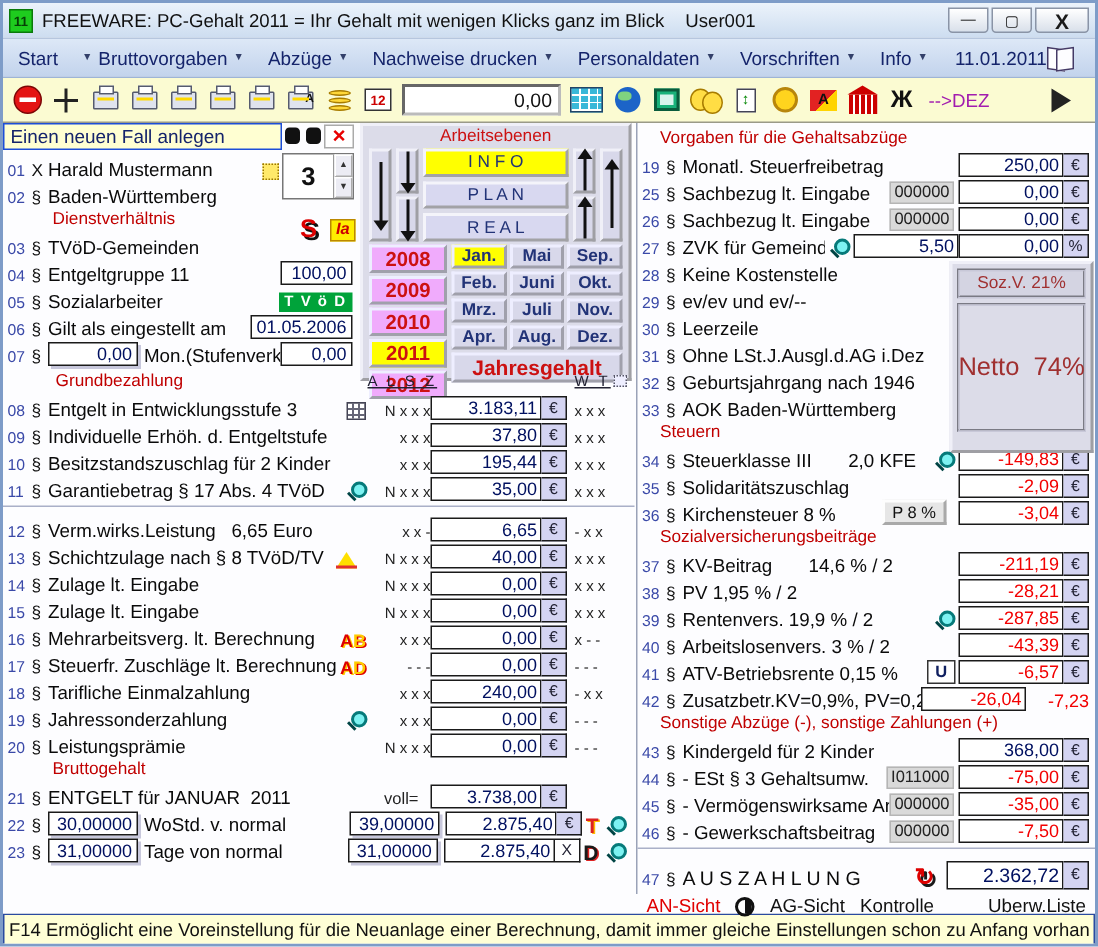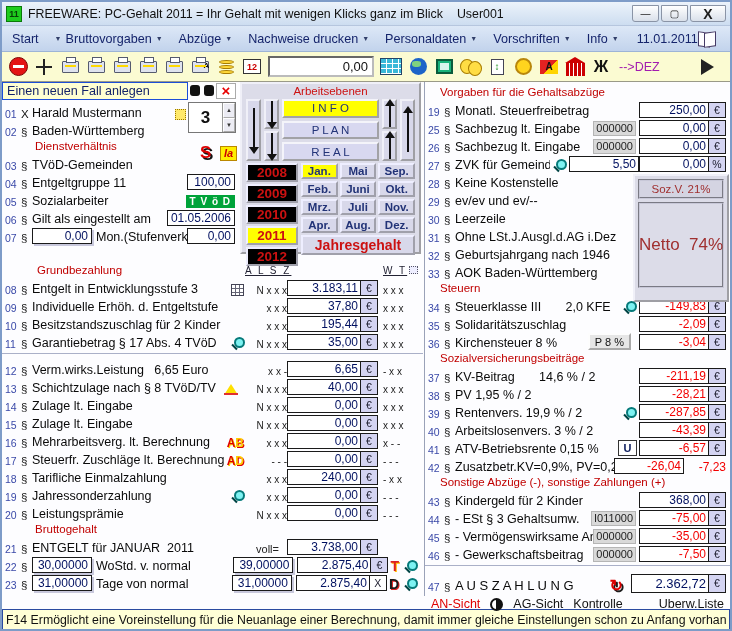--- a/index.html
+++ b/index.html
@@ -175,31 +175,31 @@
 .arr.down::after{content:"";position:absolute;left:-4px;bottom:-2px;border-left:5px solid transparent;
   border-right:5px solid transparent;border-top:7px solid #111}
 .arr.up::after{content:"";position:absolute;left:-4px;top:-2px;border-left:5px solid transparent;
   border-right:5px solid transparent;border-bottom:7px solid #111}
 .cp-levels{flex:1;display:flex;flex-direction:column;gap:3px}
 .lvlbtn{flex:1;background:#d8d8f0;border:2px outset #f4f4fa;color:#223377;font-weight:normal;
   font-size:11.5px;display:flex;align-items:center;justify-content:center;white-space:pre}
 .lvlbtn.active{background:#ffff00}
 .cp-grid{display:flex;margin:2px 2px 0;height:88px}
 .cp-years{width:52px;display:flex;flex-direction:column;gap:2px}
-.yearbtn{flex:1;display:flex;align-items:center;justify-content:center;background:#000000;
+.yearbtn{flex:1;display:flex;align-items:center;justify-content:center;background:#f0abfc;
   border:2px outset #eef;color:#cc1111;font-weight:bold;font-size:13.5px}
 .yearbtn.active{background:#ffff00}
 .cp-months{flex:1;display:grid;grid-template-columns:repeat(3,1fr);grid-auto-rows:1fr;gap:2px;margin-left:3px}
 .monbtn{background:#d8d8ea;border:2px outset #eef;color:#223377;font-weight:bold;font-size:11.5px;
   display:flex;align-items:center;justify-content:center}
 .monbtn.active{background:#ffff00}
 .annual{grid-column:1/4;color:#cc1111;font-size:14px}
 
 
-.leftfull{position:absolute;left:0;top:180px;width:421px}
+.leftfull{position:absolute;left:0;top:164px;width:421px}
 .secrow.cols .sec{flex:1;margin-left:32px}
 .alsz{width:40px;text-align:right;letter-spacing:2px;text-decoration:underline;color:#223;font-size:10px}
 .sp92{width:93px}
 .wth{width:42px;padding-left:5px;color:#223;font-size:10px;display:flex;align-items:center;gap:2px}
 .wth u{letter-spacing:2px}
 .ic-miniprint{width:9px;height:8px;border:1px dotted #556;background:#eef;display:inline-block}
 
 
 .rightcol{position:absolute;left:422px;top:0;width:306px;height:514px;border-left:1px solid #9aa2b8;padding-top:2px}
 .rightcol .secrow .sec{margin-left:12px}

